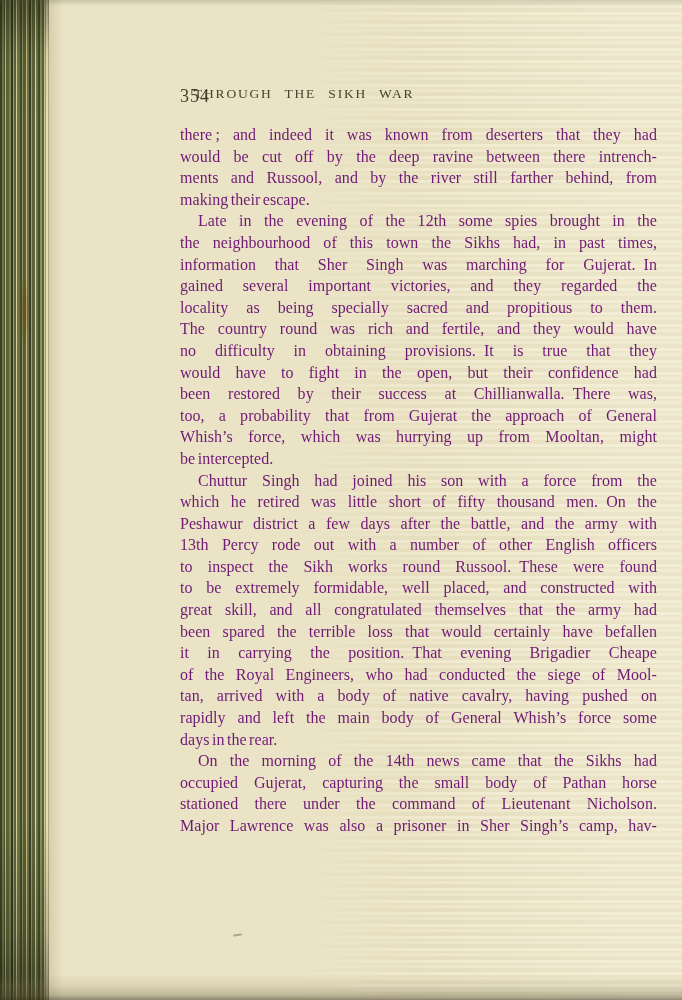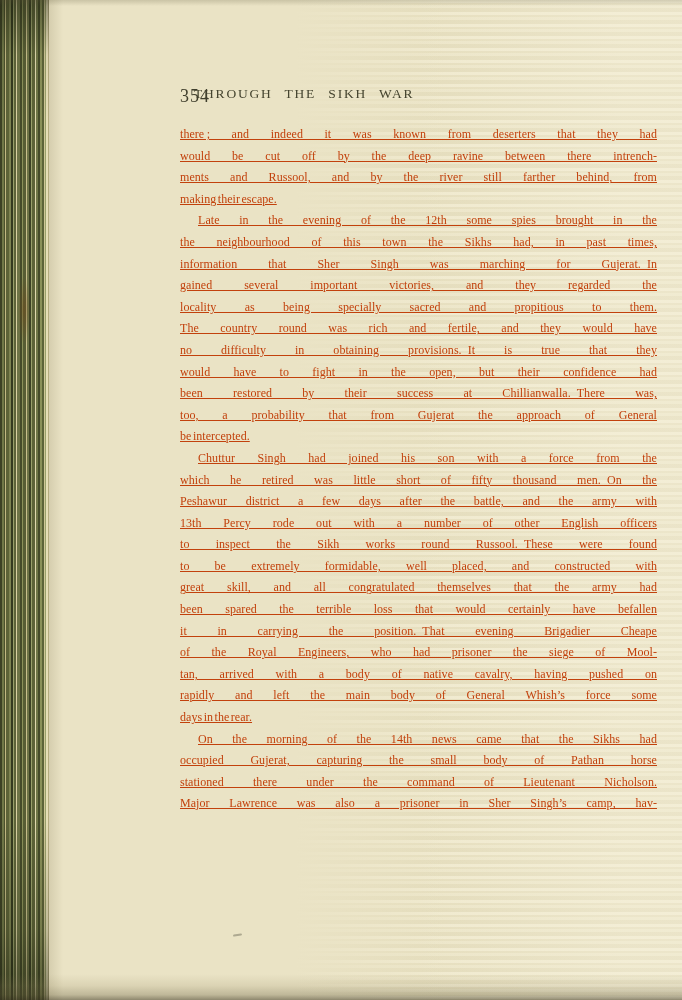--- a/index.html
+++ b/index.html
@@ -89,23 +89,22 @@
     font-size: 18px; letter-spacing: 1px; color: #403f2d;
   }
   .running-title {
     display: block; text-align: left; padding-left: 14px;
     font-size: 13.5px; letter-spacing: 1.8px; word-spacing: 7px;
     color: #45442f; font-weight: 400;
   }
   
   .text-block {
     position: absolute; top: 124px; left: 180px; width: 477px;
-    font-size: 12px; line-height: 21.6px; color: #c2410c;
+    font-size: 16px; line-height: 21.6px; color: #701a75;
     text-align: justify;
-    text-decoration: underline;
   }
   .line {
     height: 21.6px;
     text-align-last: justify;
     word-spacing: -1.6px; letter-spacing: 0.05px;
     white-space: normal;
   }
   .line.end { text-align-last: left; }
   .line.indent { text-indent: 18px; }
   
@@ -138,33 +137,34 @@
         <div class="line indent">Late in the evening of the 12th some spies brought in the</div>
         <div class="line">the neighbourhood of this town the Sikhs had, in past times,</div>
         <div class="line">information that Sher Singh was marching for Gujerat. In</div>
         <div class="line">gained several important victories, and they regarded the</div>
         <div class="line">locality as being specially sacred and propitious to them.</div>
         <div class="line">The country round was rich and fertile, and they would have</div>
         <div class="line">no difficulty in obtaining provisions. It is true that they</div>
         <div class="line">would have to fight in the open, but their confidence had</div>
         <div class="line">been restored by their success at Chillianwalla. There was,</div>
         <div class="line">too, a probability that from Gujerat the approach of General</div>
+        <div class="line">Whish’s force, which was hurrying up from Mooltan, might</div>
         <div class="line end">be intercepted.</div>
       </div>
       <div class="paragraph">
         <div class="line indent">Chuttur Singh had joined his son with a force from the</div>
         <div class="line">which he retired was little short of fifty thousand men. On the</div>
         <div class="line">Peshawur district a few days after the battle, and the army with</div>
         <div class="line">13th Percy rode out with a number of other English officers</div>
         <div class="line">to inspect the Sikh works round Russool. These were found</div>
         <div class="line">to be extremely formidable, well placed, and constructed with</div>
         <div class="line">great skill, and all congratulated themselves that the army had</div>
         <div class="line">been spared the terrible loss that would certainly have befallen</div>
         <div class="line">it in carrying the position. That evening Brigadier Cheape</div>
-        <div class="line">of the Royal Engineers, who had prisoner the siege of Mool-</div>
+        <div class="line">of the Royal Engineers, who had conducted the siege of Mool-</div>
         <div class="line">tan, arrived with a body of native cavalry, having pushed on</div>
         <div class="line">rapidly and left the main body of General Whish’s force some</div>
         <div class="line end">days in the rear.</div>
       </div>
       <div class="paragraph">
         <div class="line indent">On the morning of the 14th news came that the Sikhs had</div>
         <div class="line">occupied Gujerat, capturing the small body of Pathan horse</div>
         <div class="line">stationed there under the command of Lieutenant Nicholson.</div>
         <div class="line">Major Lawrence was also a prisoner in Sher Singh’s camp, hav-</div>
       </div>

